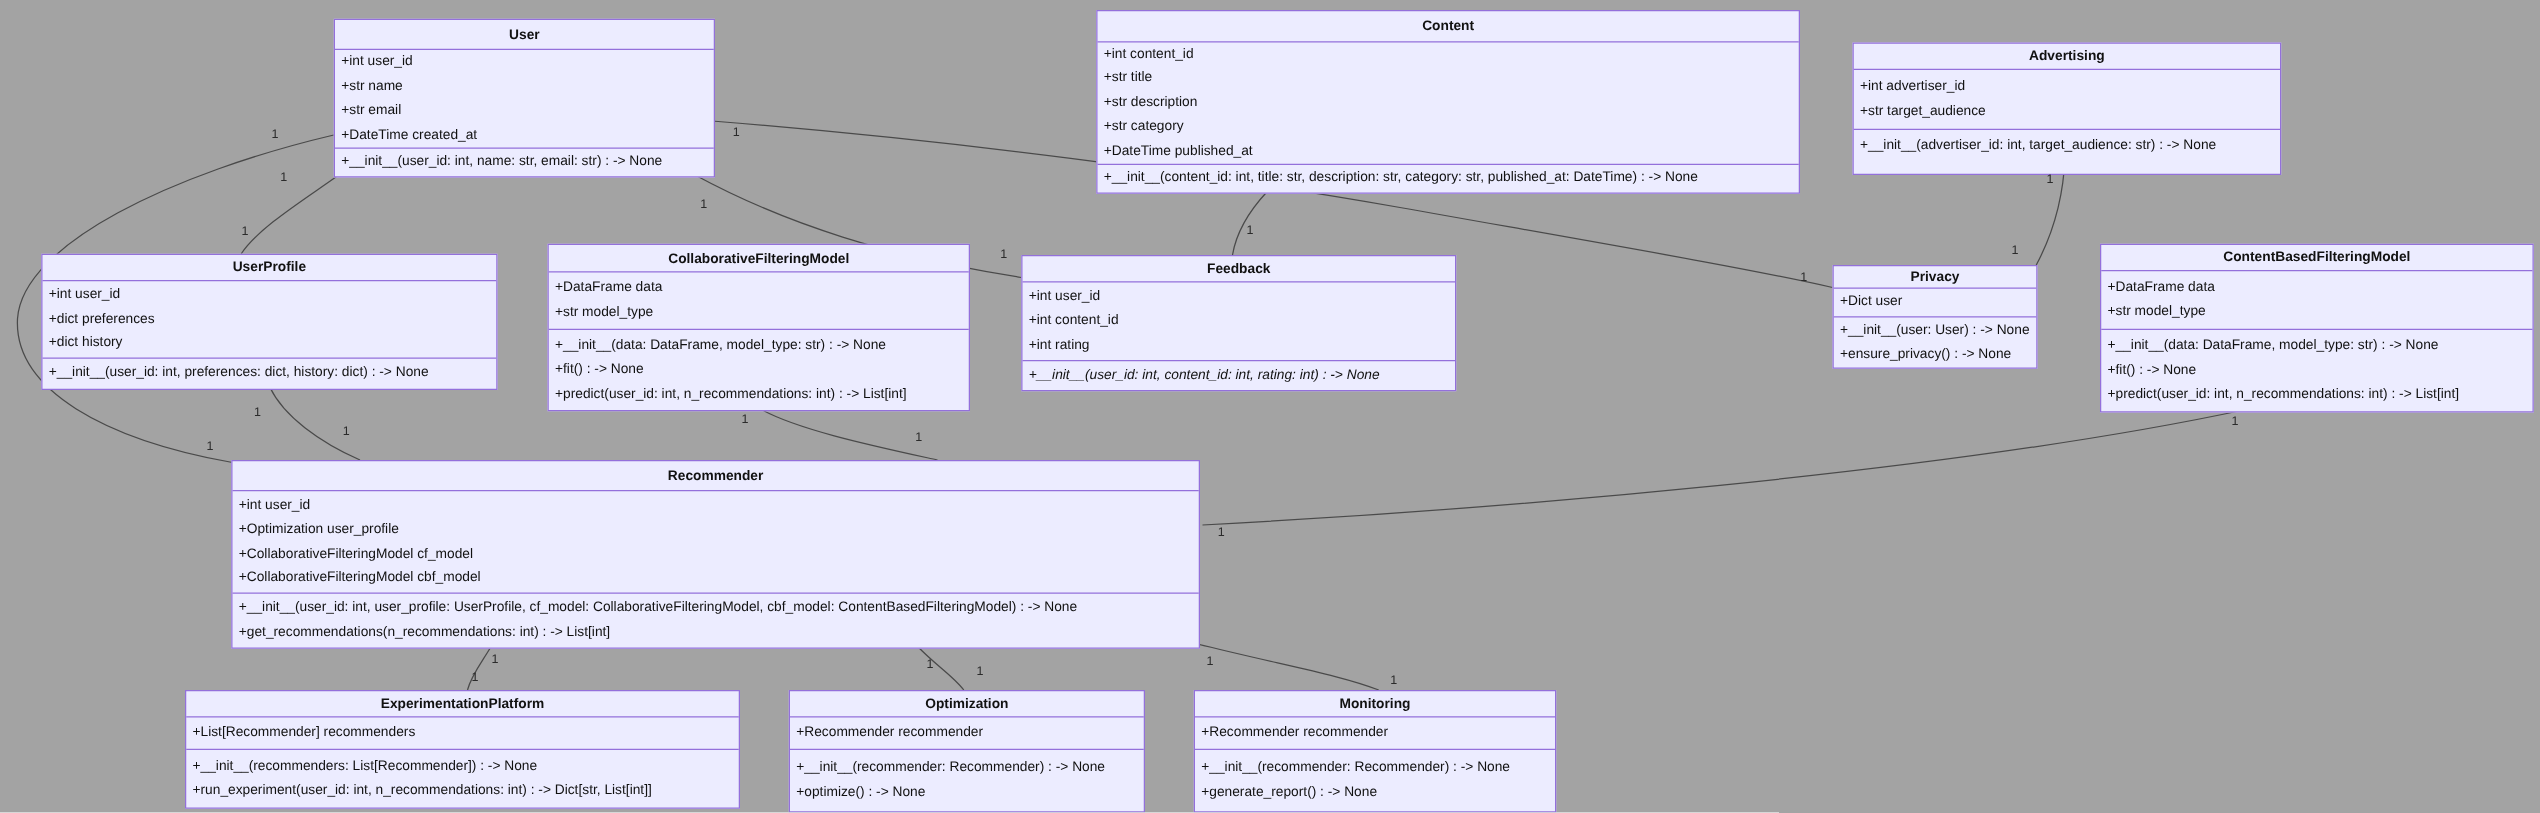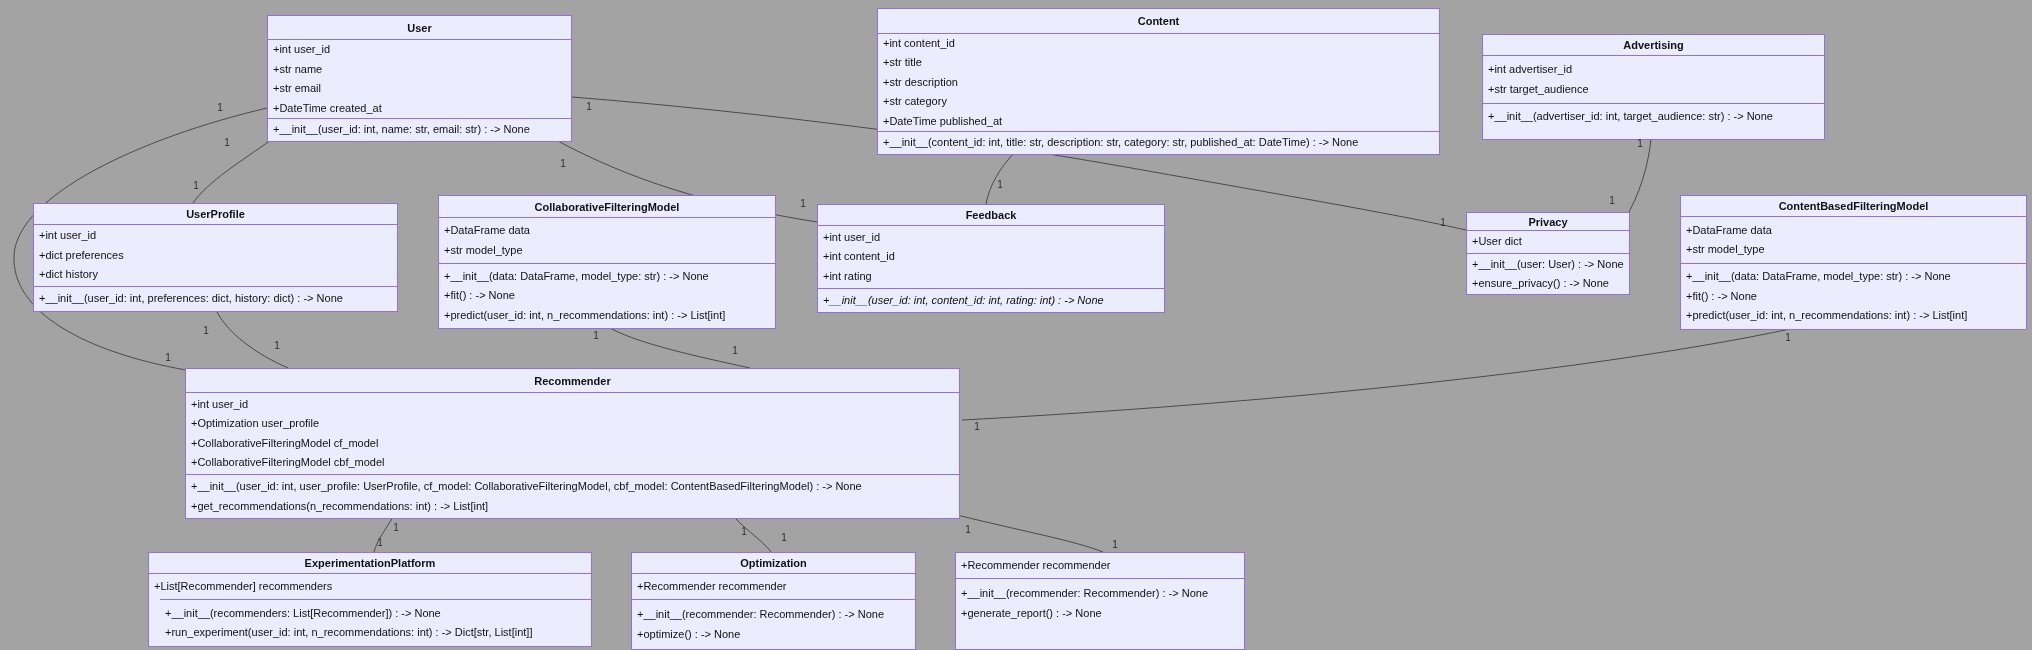--- a/index.html
+++ b/index.html
@@ -113,21 +113,21 @@
         <div class="member-row">+int content_id</div>
         <div class="member-row">+int rating</div>
       </div>
       <div class="class-methods" style="height: 24px; font-style: italic;">
         <div class="member-row">+__init__(user_id: int, content_id: int, rating: int) : -&gt; None</div>
       </div>
     </div>
   <div class="class-box" style="left: 1466px; top: 212px; width: 164px; height: 83px;">
       <div class="class-header" style="height: 18px;">Privacy</div>
       <div class="class-attrs" style="height: 22px;">
-        <div class="member-row">+User dict</div>
+        <div class="member-row">+Dict user</div>
       </div>
       <div class="class-methods" style="height: 41px;">
         <div class="member-row">+__init__(user: User) : -&gt; None</div>
         <div class="member-row">+ensure_privacy() : -&gt; None</div>
       </div>
     </div>
   <div class="class-box" style="left: 1680px; top: 195px; width: 347px; height: 135px;">
       <div class="class-header" style="height: 21px;">ContentBasedFilteringModel</div>
       <div class="class-attrs" style="height: 46px;">
         <div class="member-row">+DataFrame data</div>
@@ -150,36 +150,37 @@
       <div class="class-methods" style="height: 44px;">
         <div class="member-row">+__init__(user_id: int, user_profile: UserProfile, cf_model: CollaborativeFilteringModel, cbf_model: ContentBasedFilteringModel) : -&gt; None</div>
         <div class="member-row">+get_recommendations(n_recommendations: int) : -&gt; List[int]</div>
       </div>
     </div>
   <div class="class-box" style="left: 148px; top: 552px; width: 444px; height: 95px;">
       <div class="class-header" style="height: 21px;">ExperimentationPlatform</div>
       <div class="class-attrs" style="height: 25px;">
         <div class="member-row">+List[Recommender] recommenders</div>
       </div>
-      <div class="class-methods" style="height: 47px; margin-left: 11px;">
+      <div class="class-methods" style="height: 47px;">
         <div class="member-row">+__init__(recommenders: List[Recommender]) : -&gt; None</div>
         <div class="member-row">+run_experiment(user_id: int, n_recommendations: int) : -&gt; Dict[str, List[int]]</div>
       </div>
     </div>
   <div class="class-box" style="left: 631px; top: 552px; width: 285px; height: 98px;">
       <div class="class-header" style="height: 21px;">Optimization</div>
       <div class="class-attrs" style="height: 25px;">
         <div class="member-row">+Recommender recommender</div>
       </div>
       <div class="class-methods" style="height: 50px;">
         <div class="member-row">+__init__(recommender: Recommender) : -&gt; None</div>
         <div class="member-row">+optimize() : -&gt; None</div>
       </div>
     </div>
   <div class="class-box" style="left: 955px; top: 552px; width: 290px; height: 98px;">
+      <div class="class-header" style="height: 21px;">Monitoring</div>
       <div class="class-attrs" style="height: 25px;">
         <div class="member-row">+Recommender recommender</div>
       </div>
       <div class="class-methods" style="height: 50px;">
         <div class="member-row">+__init__(recommender: Recommender) : -&gt; None</div>
         <div class="member-row">+generate_report() : -&gt; None</div>
       </div>
     </div>
 <span class="mult-label" style="left: 227px; top: 143px;">1</span>
     <span class="mult-label" style="left: 196px; top: 186px;">1</span>

